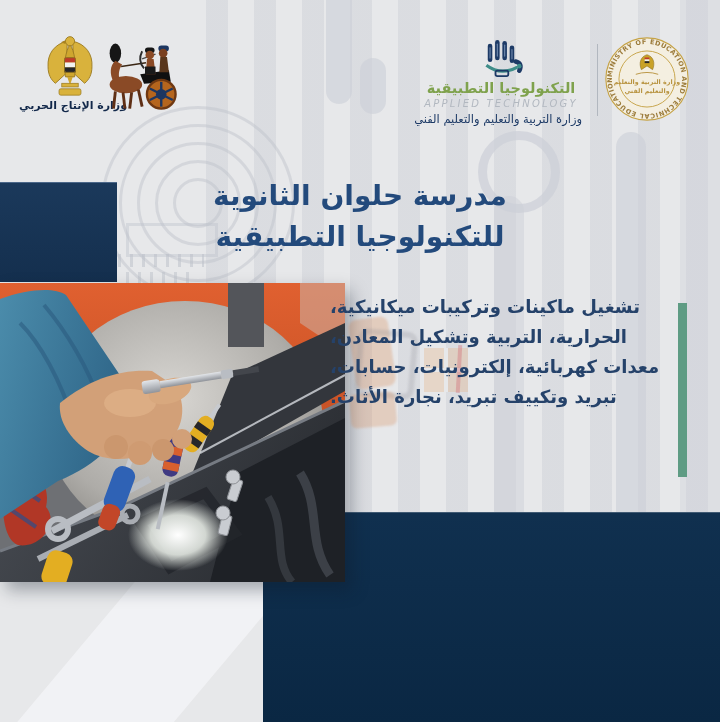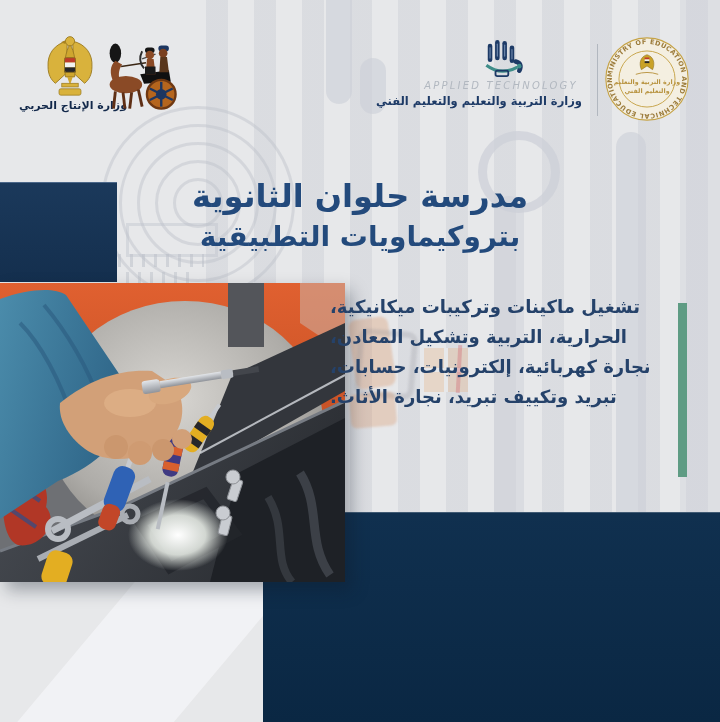--- a/index.html
+++ b/index.html
@@ -23,34 +23,34 @@
 
   
   .eagle-logo{left:38px;top:32px;}
   .eagle-caption{left:12px;top:99px;width:122px;text-align:center;font-size:11px;font-weight:bold;
     color:#12284a;direction:rtl;}
   .chariot-logo{left:102px;top:38px;}
   .at-logo{left:420px;top:36px;width:162px;text-align:center;}
   .at-hand{display:block;margin:0 auto;}
   .at-ar{font-size:14.5px;font-weight:bold;color:#7fa24d;margin-top:2px;direction:rtl;}
   .at-en{font-size:10px;letter-spacing:2.2px;color:#b2b8c0;margin-top:2px;font-style:italic;}
-  .at-min{font-size:11.5px;font-weight:bold;color:#1d3a66;margin-top:3px;direction:rtl;white-space:nowrap;}
+  .at-min{font-size:11.5px;font-weight:normal;color:#1d3a66;margin-top:3px;direction:rtl;white-space:nowrap;}
   .logo-divider{left:597px;top:44px;width:1px;height:72px;background:rgba(150,158,168,.6);}
   .seal{left:604px;top:36px;}
 
   
   .navy-left{left:0;top:182px;width:117px;height:99px;
     background:linear-gradient(180deg,#1b395b,#142f4e);border-top:1px solid rgba(120,150,185,.55);}
   .navy-bottom{left:263px;top:512px;right:0;bottom:0;
     background:linear-gradient(180deg,#10304f,#0a2743);border-top:1px solid rgba(165,185,205,.35);}
   .green-bar{left:678px;top:303px;width:9px;height:174px;background:#5f9c84;}
 
   
   .title{left:0;right:0;top:178px;text-align:center;color:#234a7c;font-weight:bold;direction:rtl;}
-  .title .t1{font-size:32px;line-height:36px;}
+  .title .t1{font-size:28px;line-height:36px;}
   .title .t2{font-size:28px;line-height:36px;margin-top:5px;}
 
   
   .photo{left:0;top:283px;width:345px;height:299px;box-shadow:6px 8px 16px rgba(15,25,40,.35);}
 
   
   .wm1{left:352px;top:318px;width:40px;height:70px;background:rgba(214,122,60,.26);
        border-radius:8px;transform:rotate(-8deg);filter:blur(1px);}
   .wm2{left:356px;top:330px;width:48px;height:56px;border:6px solid rgba(130,132,140,.22);
        border-radius:10px;transform:rotate(5deg);filter:blur(1px);}
@@ -150,20 +150,21 @@
       <g stroke="#6c86ab" stroke-width="1.3" stroke-linecap="round" fill="none">
         <path d="M14 24 V 13"></path>
           <path d="M22 22 V 9"></path>
           <path d="M30 22 V 10"></path>
           <path d="M38 25 V 15"></path>
       </g>
       <path d="M10 32 Q 26 44 44 34" stroke="#3f8d89" stroke-width="3.5" fill="none"></path>
       <circle cx="46" cy="33" r="2.5" fill="#3f8d89"></circle>
       <rect x="20" y="38" width="14" height="6" rx="2" fill="none" stroke="#1d3a66" stroke-width="2"></rect>
     </svg>
+    <div class="at-ar">التكنولوجيا التطبيقية</div>
     <div class="at-en">APPLIED TECHNOLOGY</div>
     <div class="at-min">وزارة التربية والتعليم والتعليم الفني</div>
   </div>
 
   <div class="abs logo-divider"></div>
 
   <svg class="abs seal" width="86" height="86" viewBox="-46 -46 92 92">
     <defs>
       <path id="sealring" d="M -37.5 0 A 37.5 37.5 0 1 1 -37.5 0.01"></path>
     </defs>
@@ -178,21 +179,21 @@
       <rect x="-2.5" y="-2" width="5" height="2" fill="#f2f2f0"></rect>
       <rect x="-2.5" y="0" width="5" height="2" fill="#26262a"></rect>
     </g>
     <path d="M-12 -5 Q 0 -9 12 -5" stroke="#b8933f" stroke-width="1" fill="none"></path>
     <text y="5" text-anchor="middle" font-size="6.8" font-weight="bold" fill="#b8933f" font-family="DejaVu Sans, sans-serif" direction="rtl">وزارة التربية والتعليم</text>
     <text y="15" text-anchor="middle" font-size="6.8" font-weight="bold" fill="#b8933f" font-family="DejaVu Sans, sans-serif" direction="rtl">والتعليم الفني</text>
   </svg>
 
   <div class="abs title">
     <div class="t1">مدرسة حلوان الثانوية</div>
-    <div class="t2">بتروكيماويات التطبيقية</div>
+    <div class="t2">للتكنولوجيا التطبيقية</div>
   </div>
 
   <div class="abs photo">
     <svg width="345" height="299" viewBox="0 0 345 299" preserveAspectRatio="none">
       <defs>
         <linearGradient id="gOr" x1="0" y1="0" x2="0" y2="1">
           <stop offset="0" stop-color="#e06030"></stop>
             <stop offset="1" stop-color="#c14e22"></stop>
         </linearGradient>
         <radialGradient id="gDome" cx="45%" cy="40%" r="65%">
@@ -287,19 +288,19 @@
     <div class="abs wm1"></div>
     <div class="abs wm2"></div>
     <div class="abs wm3"></div>
     <div class="abs wm4"></div>
     <div class="abs wm5"></div>
   </div>
 
   <div class="abs spec">
     <div class="spec-line">تشغيل ماكينات وتركيبات ميكانيكية،</div>
     <div class="spec-line">الحرارية، التربية وتشكيل المعادن،</div>
-    <div class="spec-line">نجارة كهربائية، إلكترونيات، حسابات،</div>
+    <div class="spec-line">معدات كهربائية، إلكترونيات، حسابات،</div>
     <div class="spec-line">تبريد وتكييف تبريد، نجارة الأثاث.</div>
   </div>
 
   <div class="abs green-bar"></div>
 
 </div>
 
 </body></html>

